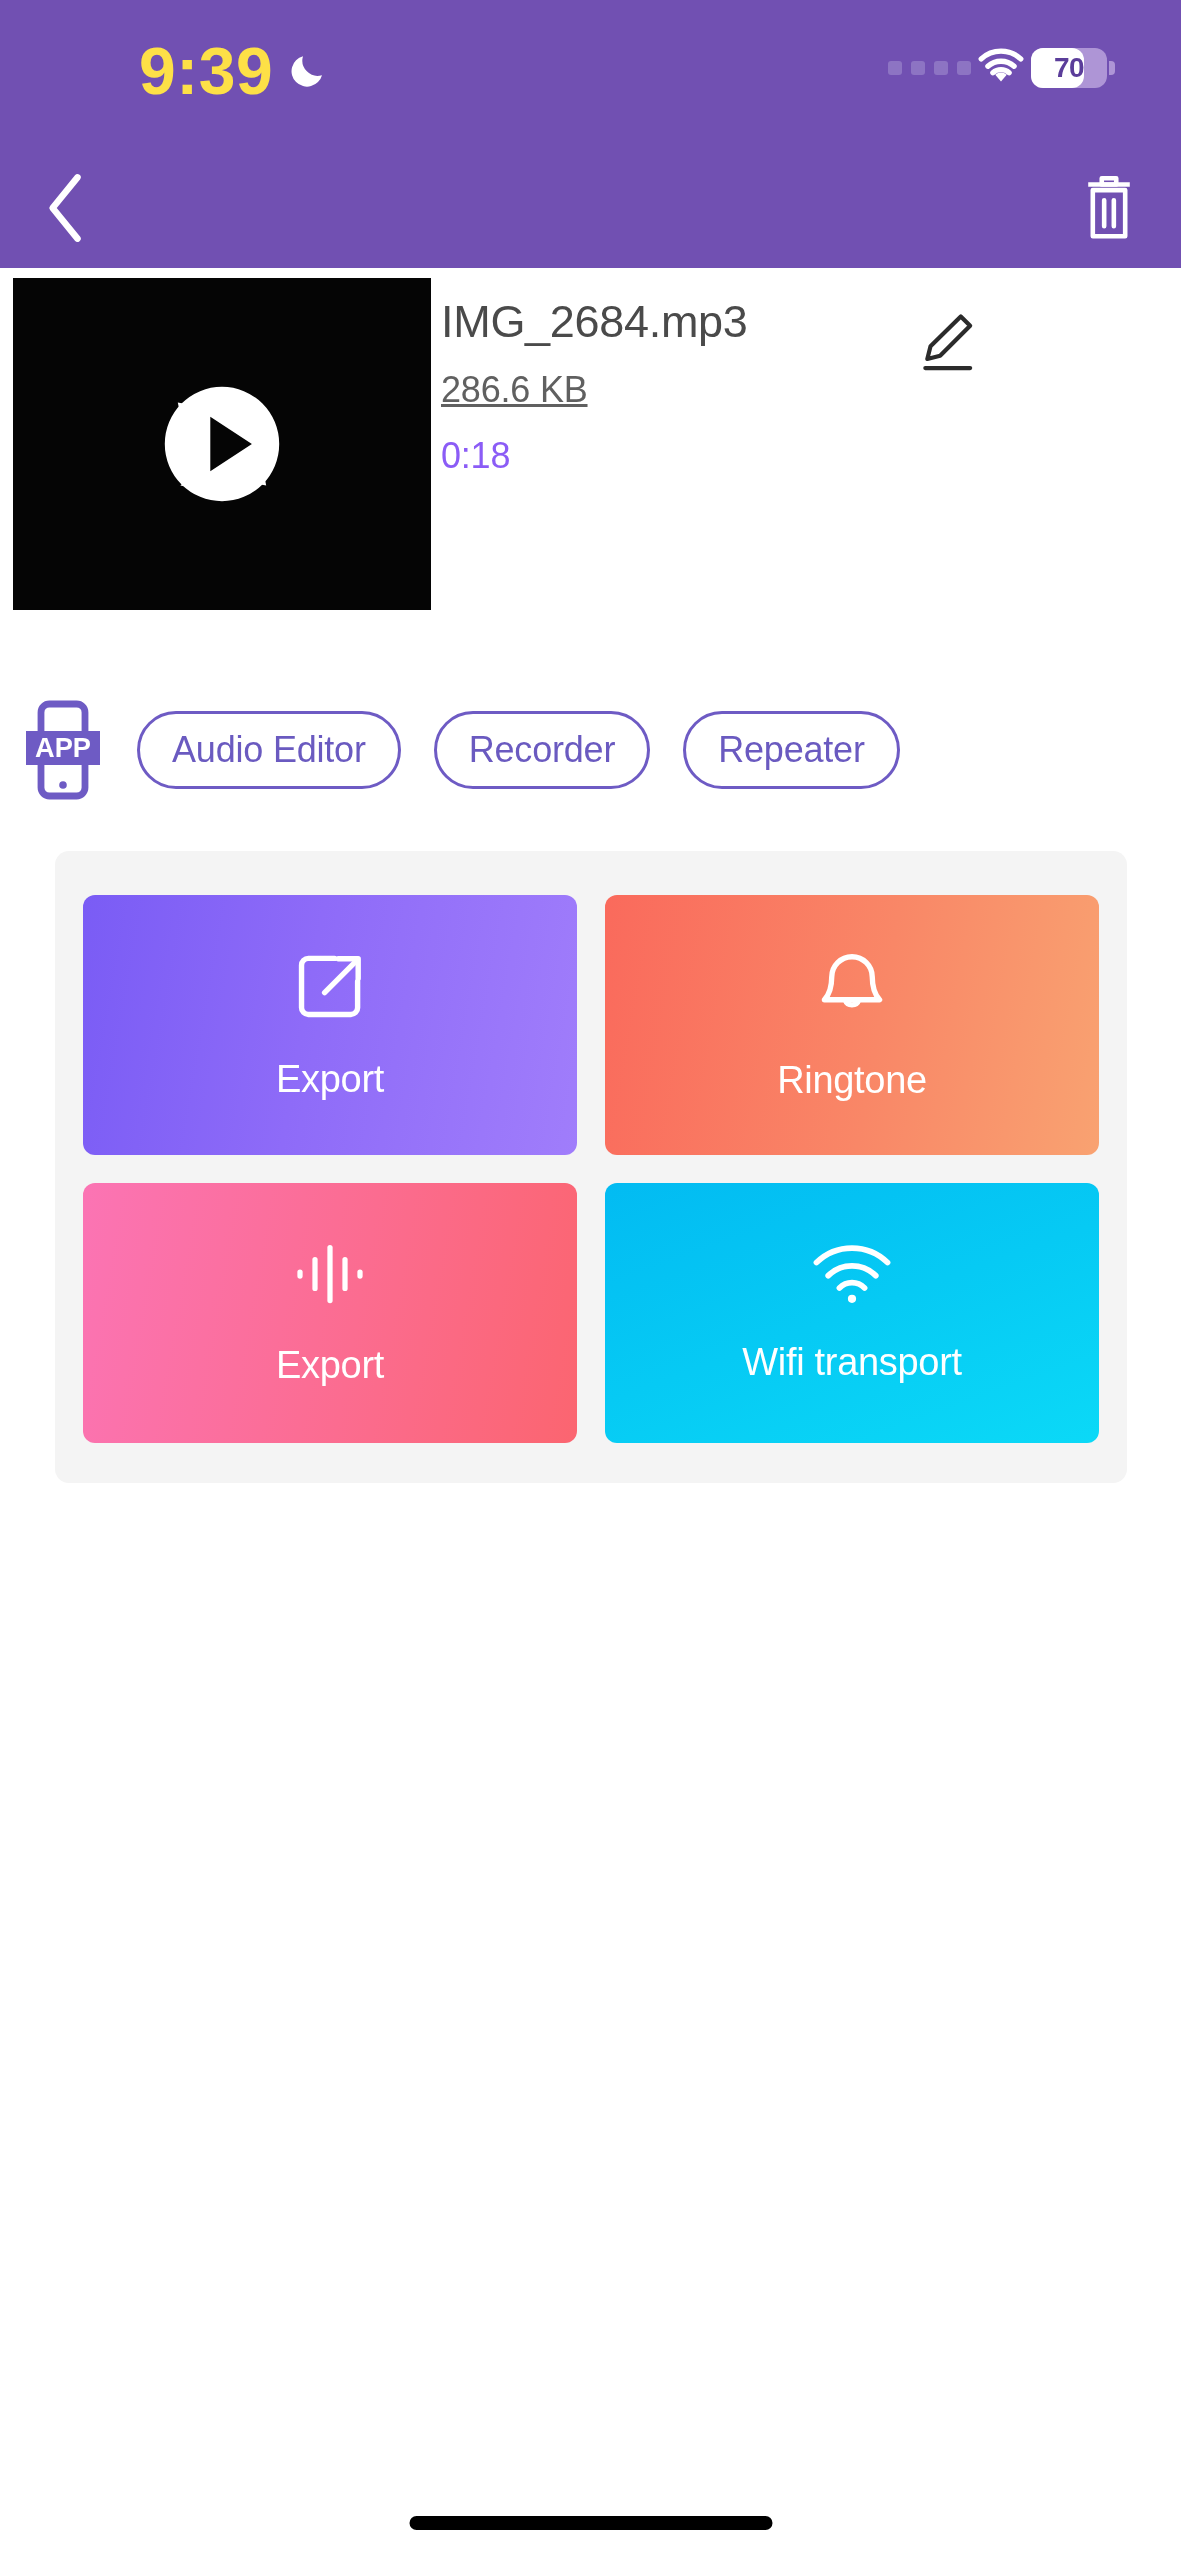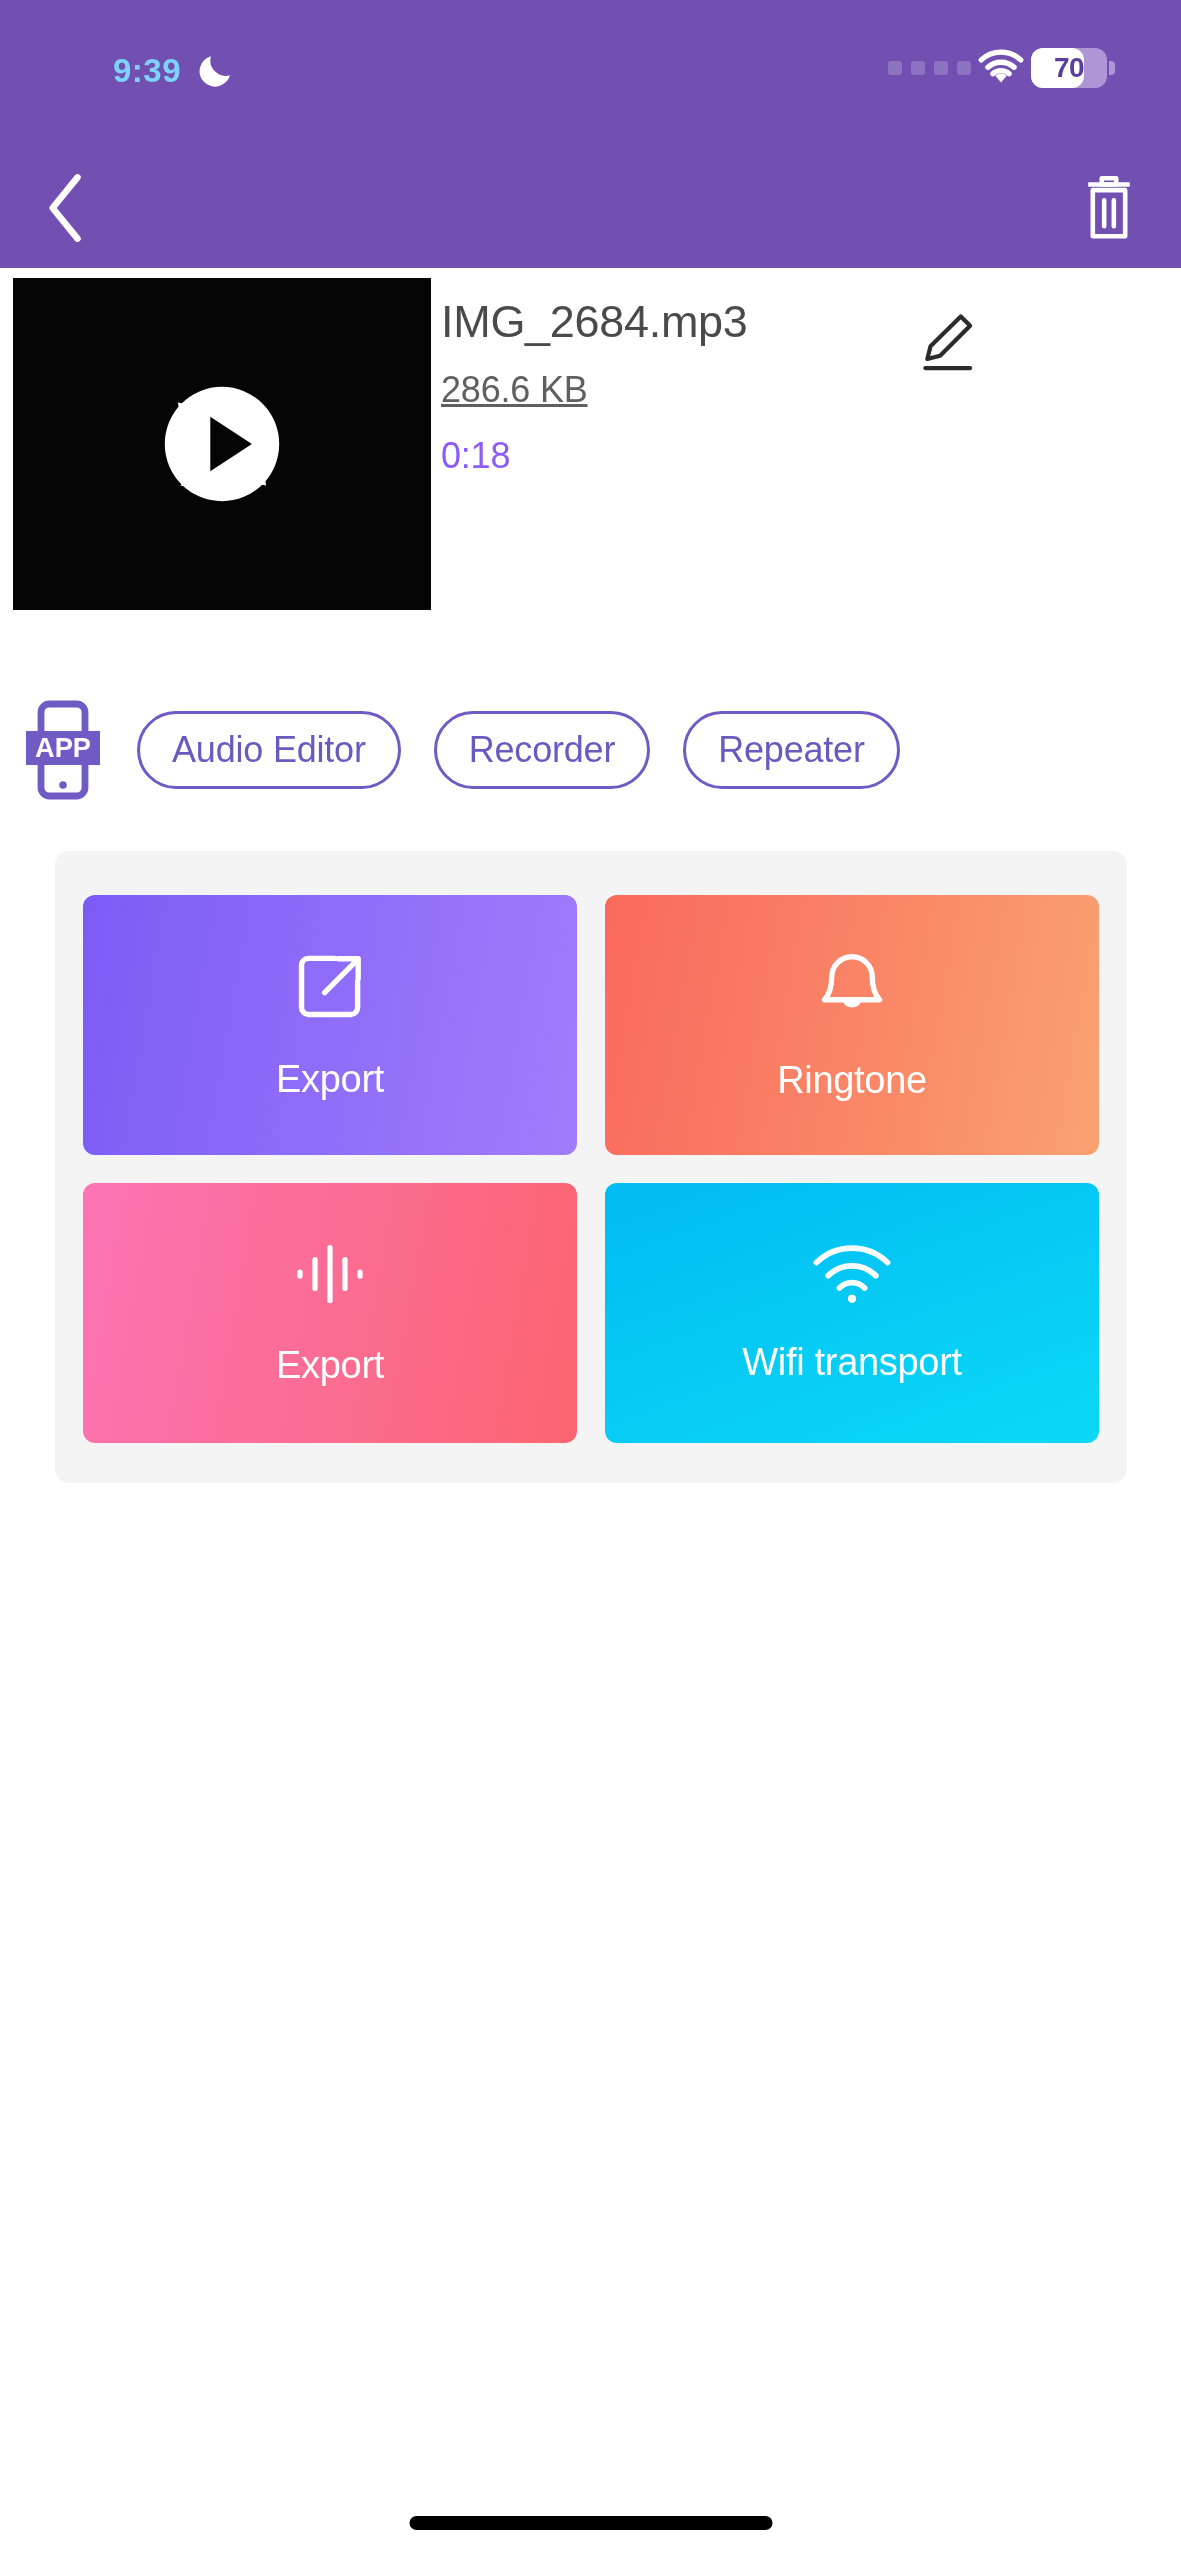--- a/index.html
+++ b/index.html
@@ -17,27 +17,28 @@
     background:#7150B2;
   }
   .statusbar {
     position:absolute; left:0; top:0; width:1181px; height:152px;
   }
   .status-left {
     position:absolute; left:113px; top:42px;
     display:flex; align-items:center; gap:14px;
   }
   .clock {
-    font-size:33px; font-weight:600; color:#7dd3fc; letter-spacing:0.5px;
+    font-size:66px; font-weight:600; color:#fde047; letter-spacing:0.5px;
     line-height:58px;
+    margin-left:26px;
   }
   .moon-icon { display:block; width:40px; height:40px; }
   .status-right {
     position:absolute; right:74px; top:48px;
-    display:flex; align-items:center; gap:6px;
+    display:flex; gap:6px;
   }
   .signal-dots { display:flex; gap:9px; align-items:center; }
   .signal-dots i {
     display:block; width:14px; height:14px; border-radius:3px;
     background:#8D74C3;
   }
   .wifi-icon { display:block; width:48px; height:38px; }
   .battery {
     position:relative; width:76px; height:40px;
     border-radius:12px; background:#AE95D6;

